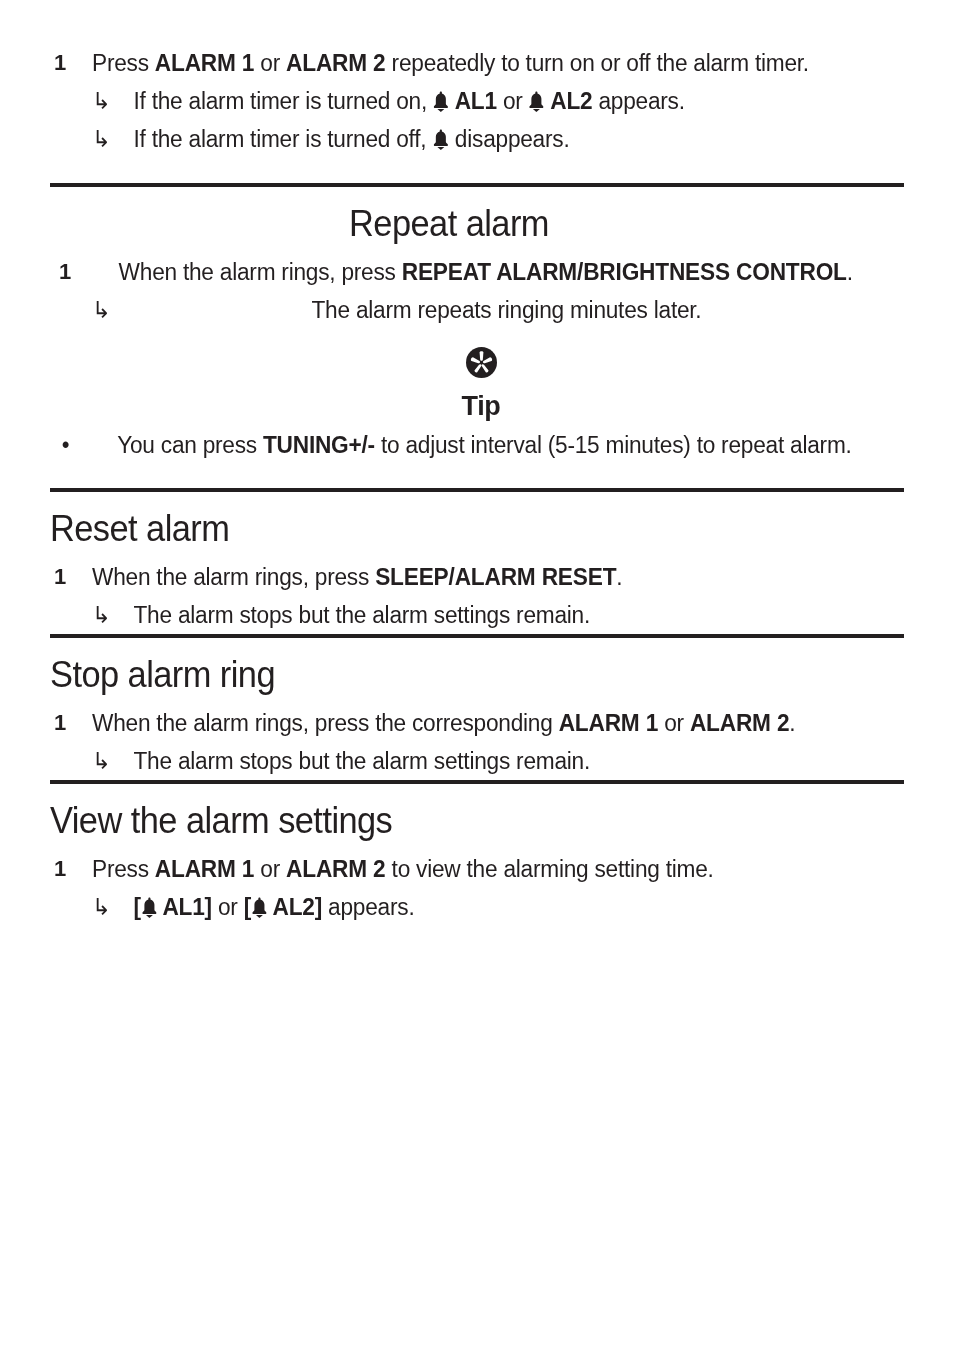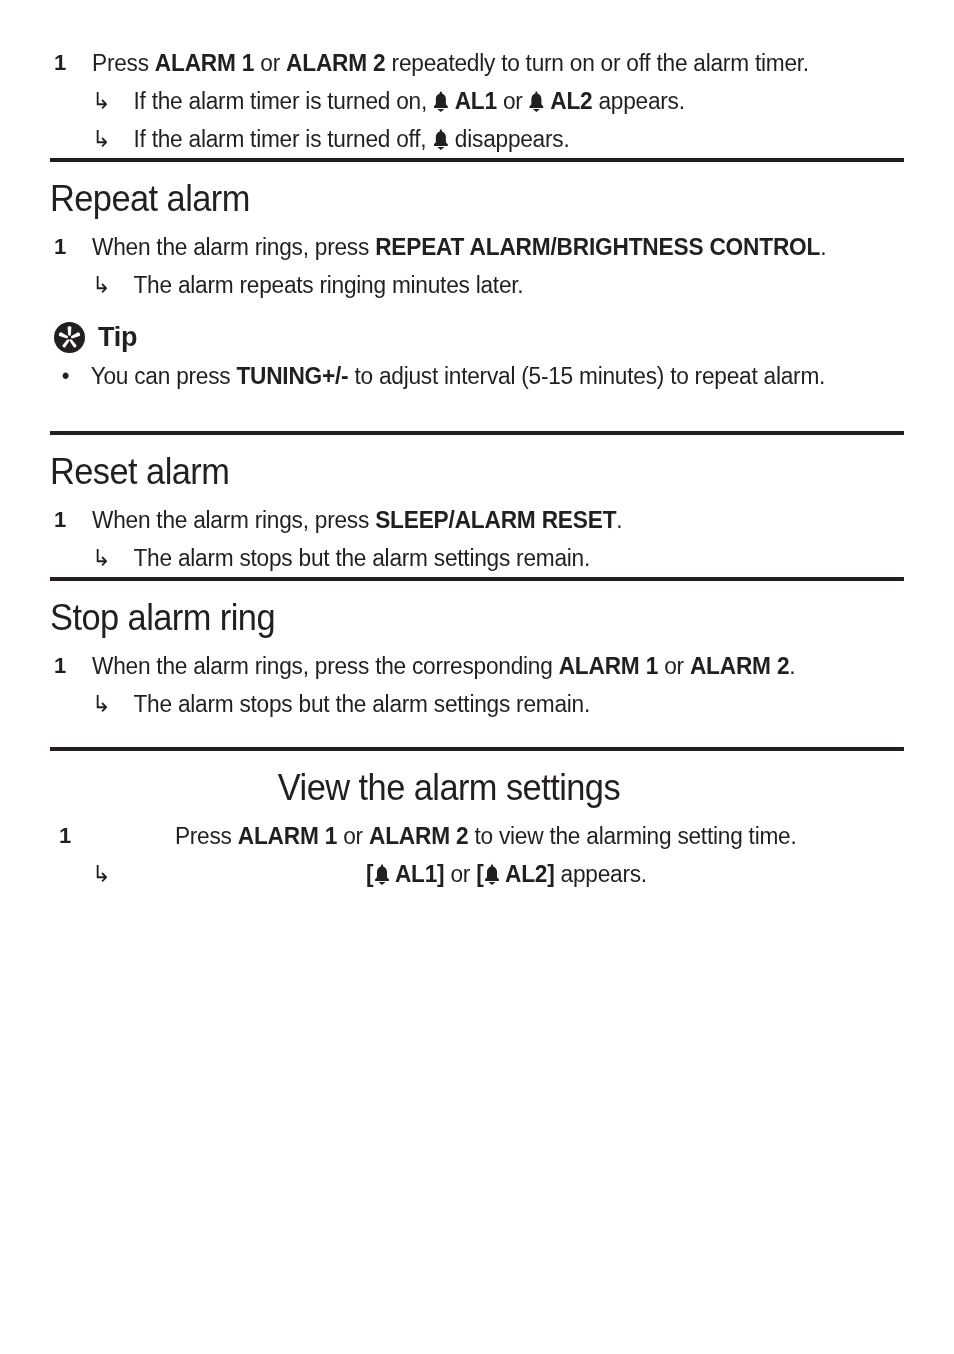--- a/index.html
+++ b/index.html
@@ -103,20 +103,21 @@
     font-weight: 400;
   }
   .result b { font-weight: 700; }
 
   
   .tip-head {
     display: flex;
     align-items: center;
     gap: 13px;
     margin: 18px 0 4px 4px;
+    flex-direction: column;
   }
   .tip-icon {
     display: inline-block;
     width: 31px;
     height: 31px;
     flex: 0 0 31px;
     line-height: 0;
   }
   .tip-label {
     font-size: 27px;
@@ -175,21 +176,21 @@
           </svg></span><b> AL2</b><span> appears.</span>
   </div>
 
   <div class="result">
     <span class="arrow">↳</span><span>If the alarm timer is turned off, </span><span class="bell"><svg viewBox="0 0 15 21" width="15" height="21" aria-hidden="true">
             <path d="M7.5 0.4c-0.62 0-1.12 0.5-1.12 1.12v0.9C4.0 2.96 2.3 5.2 2.3 7.85v5.0c0 0.5-0.25 0.95-0.6 1.2L0.6 15.0c-0.3 0.22-0.48 0.57-0.48 0.95 0 0.64 0.52 1.16 1.16 1.16h12.44c0.64 0 1.16-0.52 1.16-1.16 0-0.38-0.18-0.73-0.48-0.95l-1.1-0.95c-0.35-0.25-0.6-0.7-0.6-1.2v-5.0c0-2.65-1.7-4.89-4.08-5.43v-0.9c0-0.62-0.5-1.12-1.12-1.12z" fill="#231f20"></path>
             <path d="M3.9 18.1h7.2l-3.6 2.9z" fill="#231f20"></path>
           </svg></span><span>  disappears.</span>
   </div>
 
-  <div class="sec" style="">
+  <div class="sec" style="margin-top:25px;text-align:center;">
     <div class="rule"></div>
     <h2 class="heading">Repeat alarm</h2>
 
     <div class="step">
       <span class="step-num">1</span>
       <div class="step-body"><span>When the alarm rings, press </span><b>REPEAT ALARM/BRIGHTNESS CONTROL</b><span>.</span></div>
     </div>
 
     <div class="result">
       <span class="arrow">↳</span><span>The alarm repeats ringing minutes later.</span>
@@ -209,21 +210,21 @@
         </svg>
       </span>
       <span class="tip-label">Tip</span>
     </div>
 
     <div class="tip-item">
       <span class="dot">•</span><span>You can press </span><b>TUNING+/-</b><span> to adjust interval (5-15 minutes) to repeat alarm.</span>
     </div>
   </div>
 
-  <div class="sec" style="margin-top:36px;">
+  <div class="sec" style="margin-top:24px;">
     <div class="rule"></div>
     <h2 class="heading">Reset alarm</h2>
 
     <div class="step">
       <span class="step-num">1</span>
       <div class="step-body"><span>When the alarm rings, press </span><b>SLEEP/ALARM RESET</b><span>.</span></div>
     </div>
 
     <div class="result">
       <span class="arrow">↳</span><span>The alarm stops but the alarm settings remain.</span>
@@ -237,21 +238,21 @@
     <div class="step">
       <span class="step-num">1</span>
       <div class="step-body"><span>When the alarm rings, press the corresponding </span><b>ALARM 1</b><span> or </span><b>ALARM 2</b><span>.</span></div>
     </div>
 
     <div class="result">
       <span class="arrow">↳</span><span>The alarm stops but the alarm settings remain.</span>
     </div>
   </div>
 
-  <div class="sec" style="margin-top:24px;text-align:center;">
+  <div class="sec" style="">
     <div class="rule"></div>
     <h2 class="heading">View the alarm settings</h2>
 
     <div class="step">
       <span class="step-num">1</span>
       <div class="step-body"><span>Press </span><b>ALARM 1</b><span> or </span><b>ALARM 2</b><span> to view the alarming setting time.</span></div>
     </div>
 
     <div class="result">
       <span class="arrow">↳</span><b>[</b><span class="bell"><svg viewBox="0 0 15 21" width="15" height="21" aria-hidden="true">

